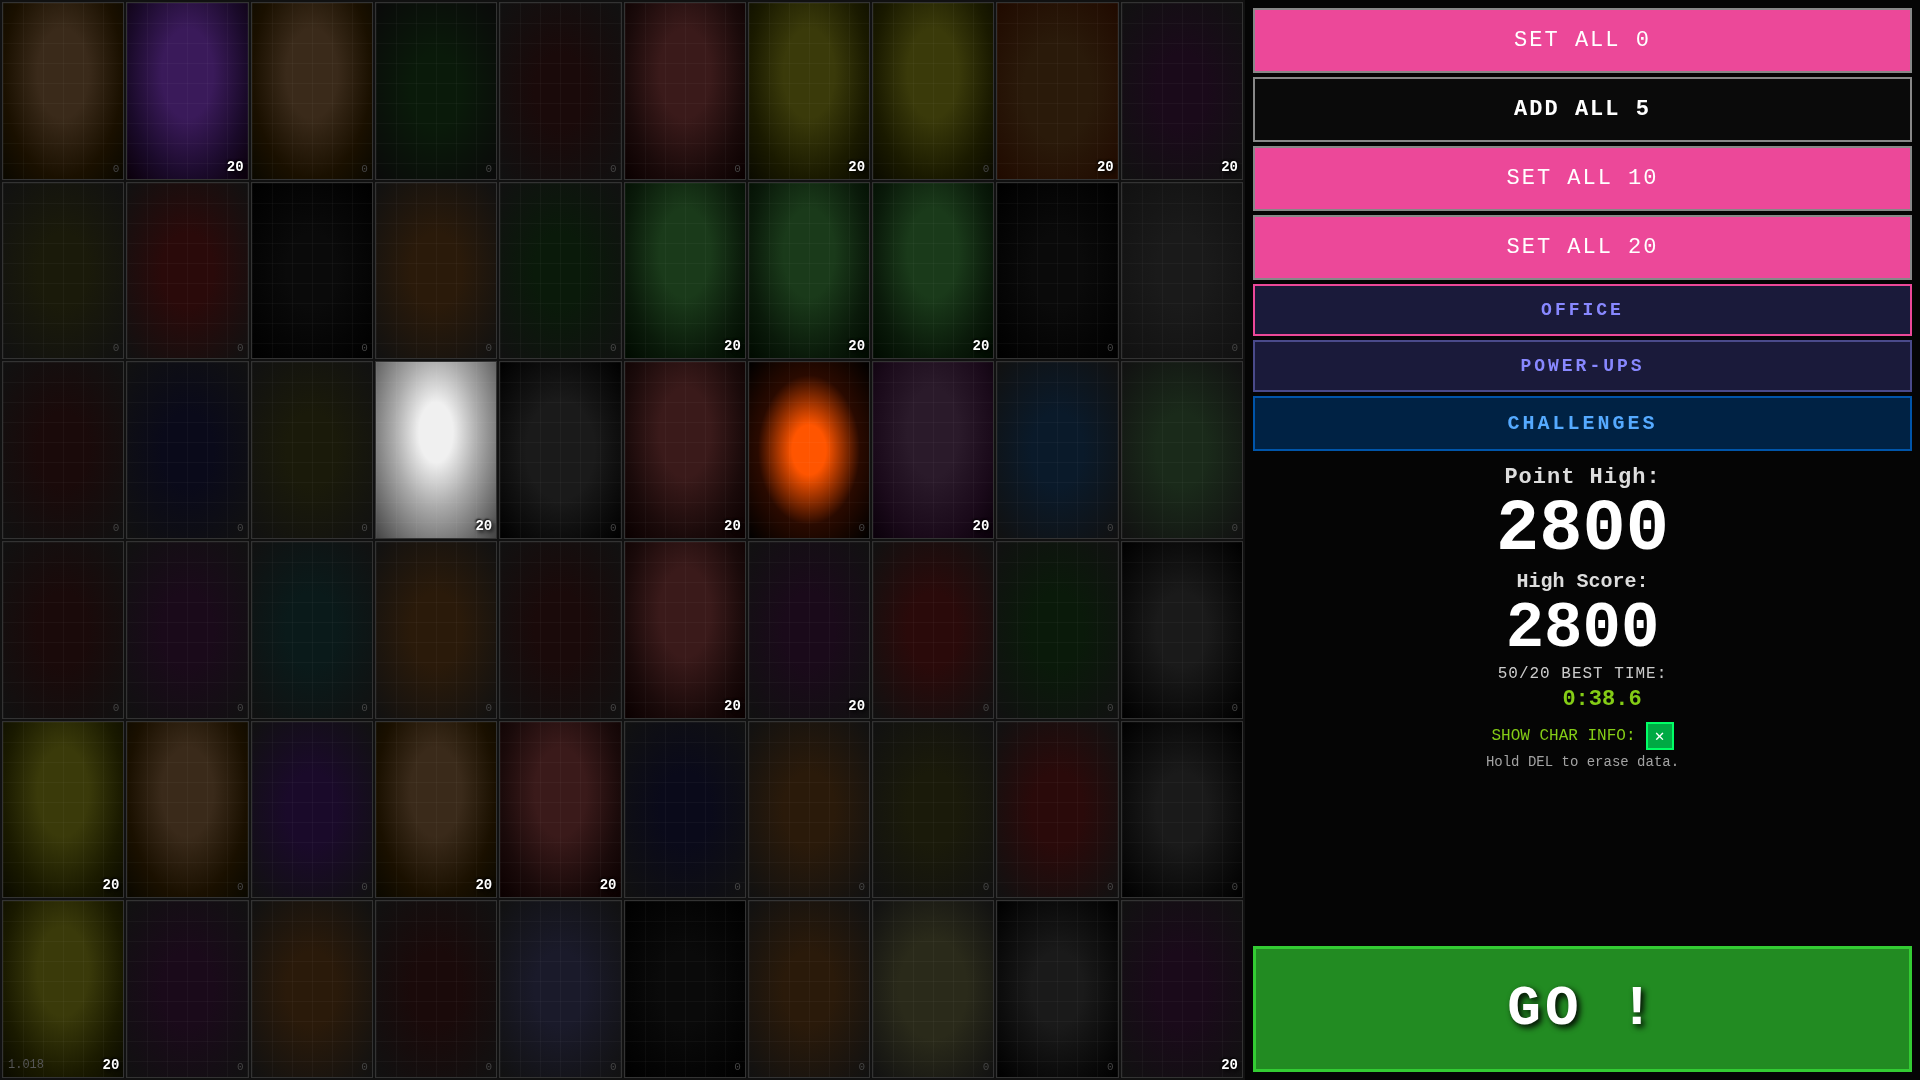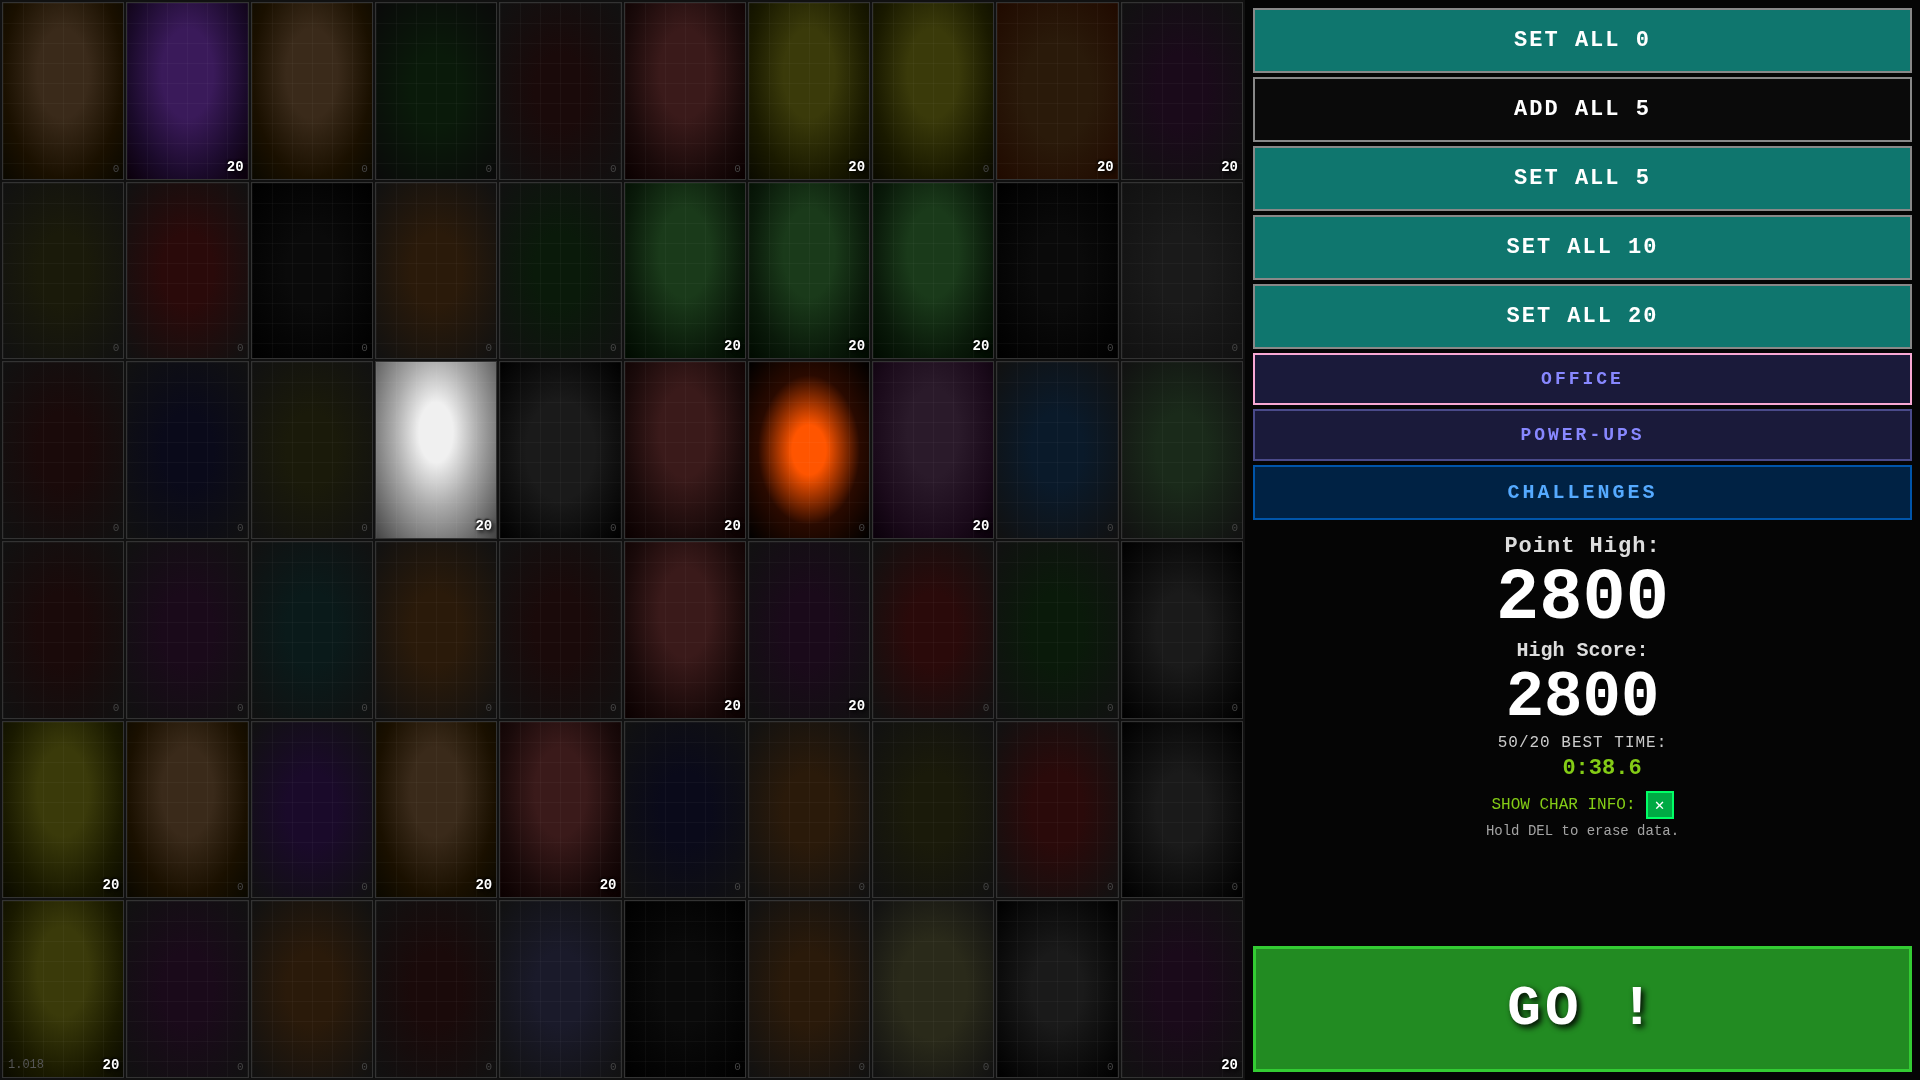--- a/index.html
+++ b/index.html
@@ -128,36 +128,36 @@
       background: #050505;
       display: flex;
       flex-direction: column;
       padding: 8px;
       gap: 4px;
     }
 
     .set-btn {
       width: 100%;
       padding: 18px 12px;
-      background: #0f766e;
+      background: #ec4899;
       border: 2px solid #888;
       color: #fff;
       font-family: 'Courier New', monospace;
       font-size: 22px;
-      font-weight: bold;
+      font-weight: normal;
       letter-spacing: 2px;
       cursor: pointer;
       text-align: center;
     }
 
     .office-btn {
       width: 100%;
       padding: 14px 10px;
       background: #1a1a3a;
-      border: 2px solid #f9a8d4;
+      border: 2px solid #ec4899;
       color: #8888ff;
       font-family: 'Courier New', monospace;
       font-size: 18px;
       font-weight: bold;
       letter-spacing: 3px;
       cursor: pointer;
       text-align: center;
     }
 
     .powerups-btn {
@@ -869,21 +869,20 @@
             <div style="width: 16%; height: 18%; border-radius: 50%; background: rgb(255, 255, 255); opacity: 0.7;"></div>
           </div>
         </div>
         <div class="value-badge">20</div>
       </div>
     </div>
 
   <div class="side-panel">
     <button class="set-btn">SET ALL 0</button>
     <button class="add-all-btn">ADD ALL 5</button>
-    <button class="set-btn">SET ALL 5</button>
     <button class="set-btn">SET ALL 10</button>
     <button class="set-btn">SET ALL 20</button>
 
     <button class="office-btn">OFFICE</button>
     <button class="powerups-btn">POWER-UPS</button>
     <button class="challenges-btn">CHALLENGES</button>
 
     <div class="stats-area">
       <div class="point-value-label">Point High:</div>
       <div class="point-value-num">2800</div>

